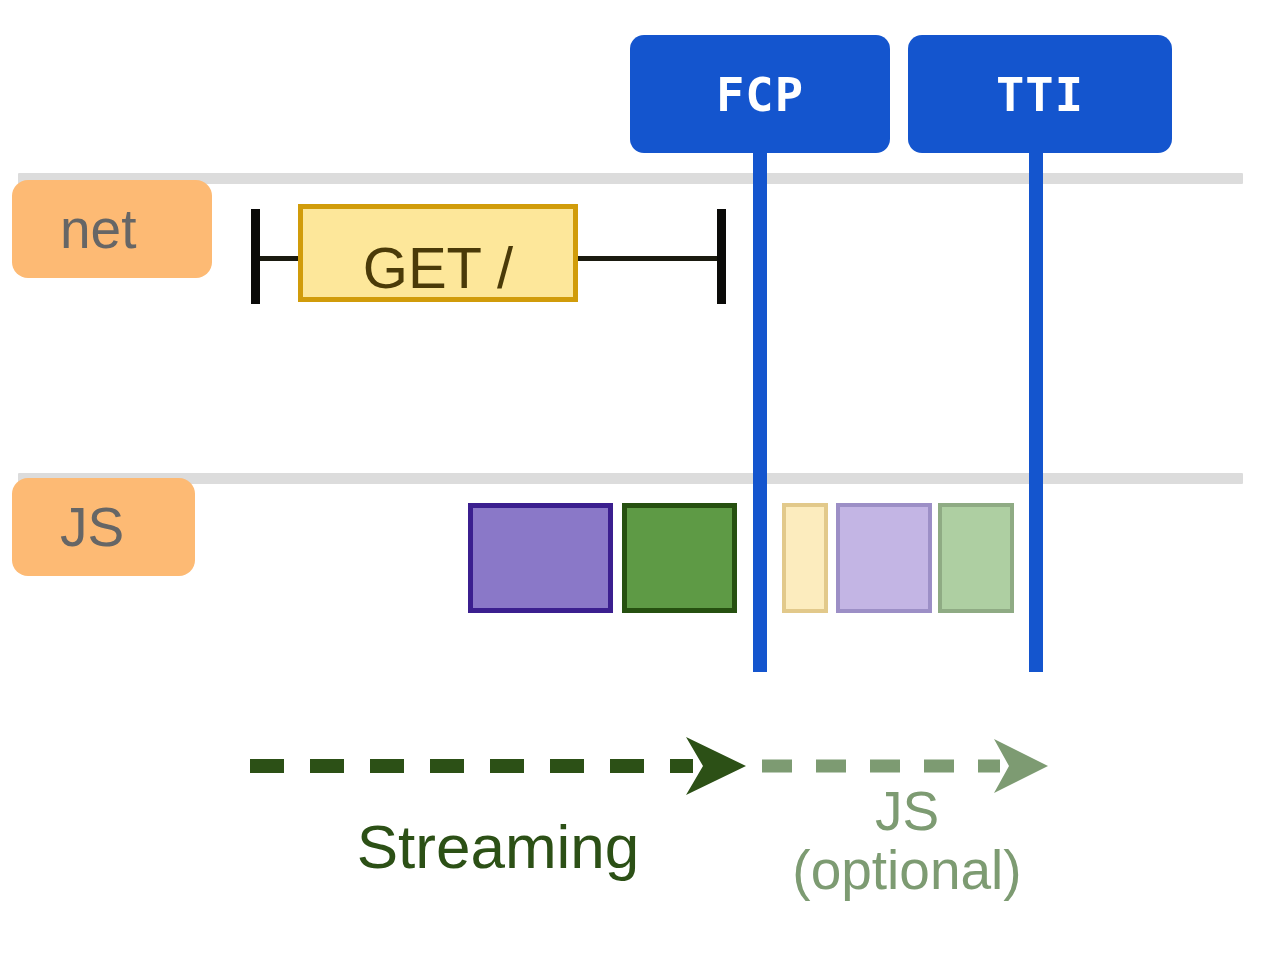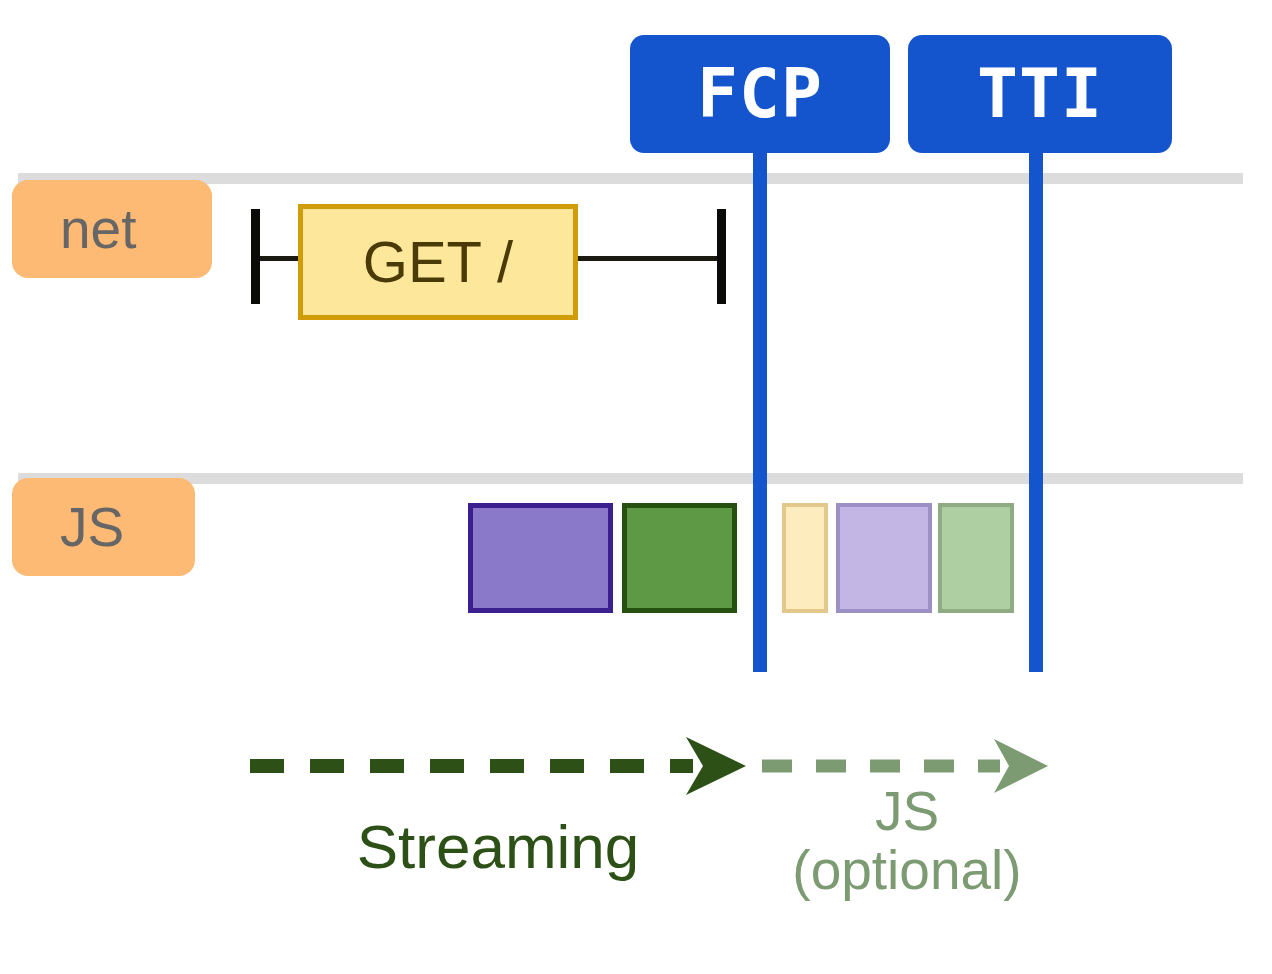--- a/index.html
+++ b/index.html
@@ -74,26 +74,26 @@
     background: #0a0a08;
   }
   #errbar-cap-left  { left: 251px; }
   #errbar-cap-right { left: 717px; }
 
   #request-box {
     position: absolute;
     left: 298px;
     top: 204px;
     width: 280px;
-    height: 116px;
+    height: 98px;
     background: #fde79a;
     border: 5px solid #d19c0a;
     box-sizing: border-box;
     display: flex;
-    align-items: center;
+    align-items: flex-end;
     justify-content: center;
   }
   #request-box .request-label {
     color: #4a3a08;
     font-size: 58px;
     line-height: 1;
     font-family: "Liberation Sans", sans-serif;
     white-space: nowrap;
   }
 
@@ -116,21 +116,21 @@
     border-radius: 14px;
     display: flex;
     align-items: center;
     justify-content: center;
     box-sizing: border-box;
   }
   .marker-badge .marker-badge-text {
     color: #ffffff;
     font-family: "DejaVu Sans Mono", monospace;
     font-weight: bold;
-    font-size: 68px;
+    font-size: 47px;
     line-height: 1;
     letter-spacing: 1px;
     white-space: nowrap;
   }
   #marker-badge-fcp { left: 630px; top: 35px; width: 260px; height: 118px; }
   #marker-line-fcp  { left: 753px; top: 120px; height: 552px; }
   #marker-badge-tti { left: 908px; top: 35px; width: 264px; height: 118px; }
   #marker-line-tti  { left: 1029px; top: 120px; height: 552px; }
 
   

